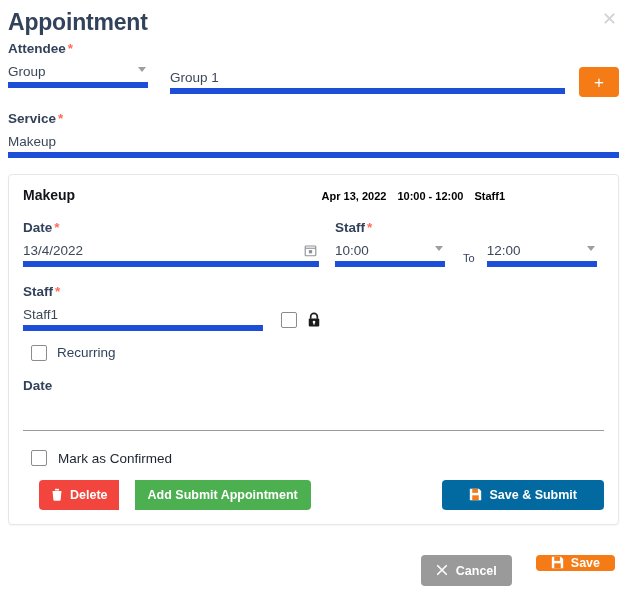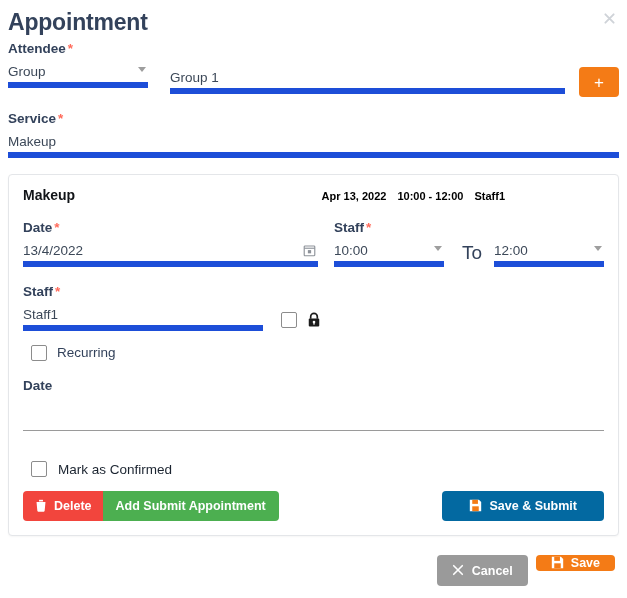--- a/index.html
+++ b/index.html
@@ -169,21 +169,21 @@
     color: #8d9299;
   }
 
   .time-row {
     display: flex;
     align-items: flex-end;
     gap: 0;
   }
   .time-sel { width: 110px; }
   .to-label {
-    font-size: 19px;
+    font-size: 11px;
     color: #33425b;
     padding: 0 12px 3px 18px;
     font-weight: normal;
   }
 
   .staff-block { margin-top: 16px; display: flex; align-items: flex-end; }
   .staff-field { width: 240px; }
   .staff-extra {
     display: flex;
     align-items: center;
@@ -222,21 +222,21 @@
   .note-block { margin-top: 16px; }
   .note-line {
     border-bottom: 1px solid #9a9a9a;
     height: 33px;
   }
 
   .confirm-row {
     display: flex;
     align-items: center;
     gap: 11px;
-    margin-top: 30px;
+    margin-top: 19px;
     padding-left: 8px;
   }
   .confirm-row .lbl {
     font-size: 13.5px;
     color: #1b2430;
     font-weight: normal;
   }
 
   .card-actions {
     display: flex;
@@ -251,20 +251,21 @@
     font-weight: bold;
     cursor: pointer;
     display: inline-flex;
     align-items: center;
     justify-content: center;
     gap: 7px;
     height: 30px;
     padding: 0 12px;
     font-family: "Liberation Sans", sans-serif;
     white-space: nowrap;
+    margin-left: 16px;
   }
   .btn-delete { background: #f2453d; border-radius: 4px 0 0 4px; padding: 0 11px; }
   .btn-add { background: #4caf50; border-radius: 0 4px 4px 0; padding: 0 13px; }
   .btn-save-submit { background: #0369a1; margin-left: auto; padding: 0 27px; }
 
   .icon-sm { width: 13px; height: 14px; flex: none; }
 
   
   .modal-footer {
     position: absolute;

